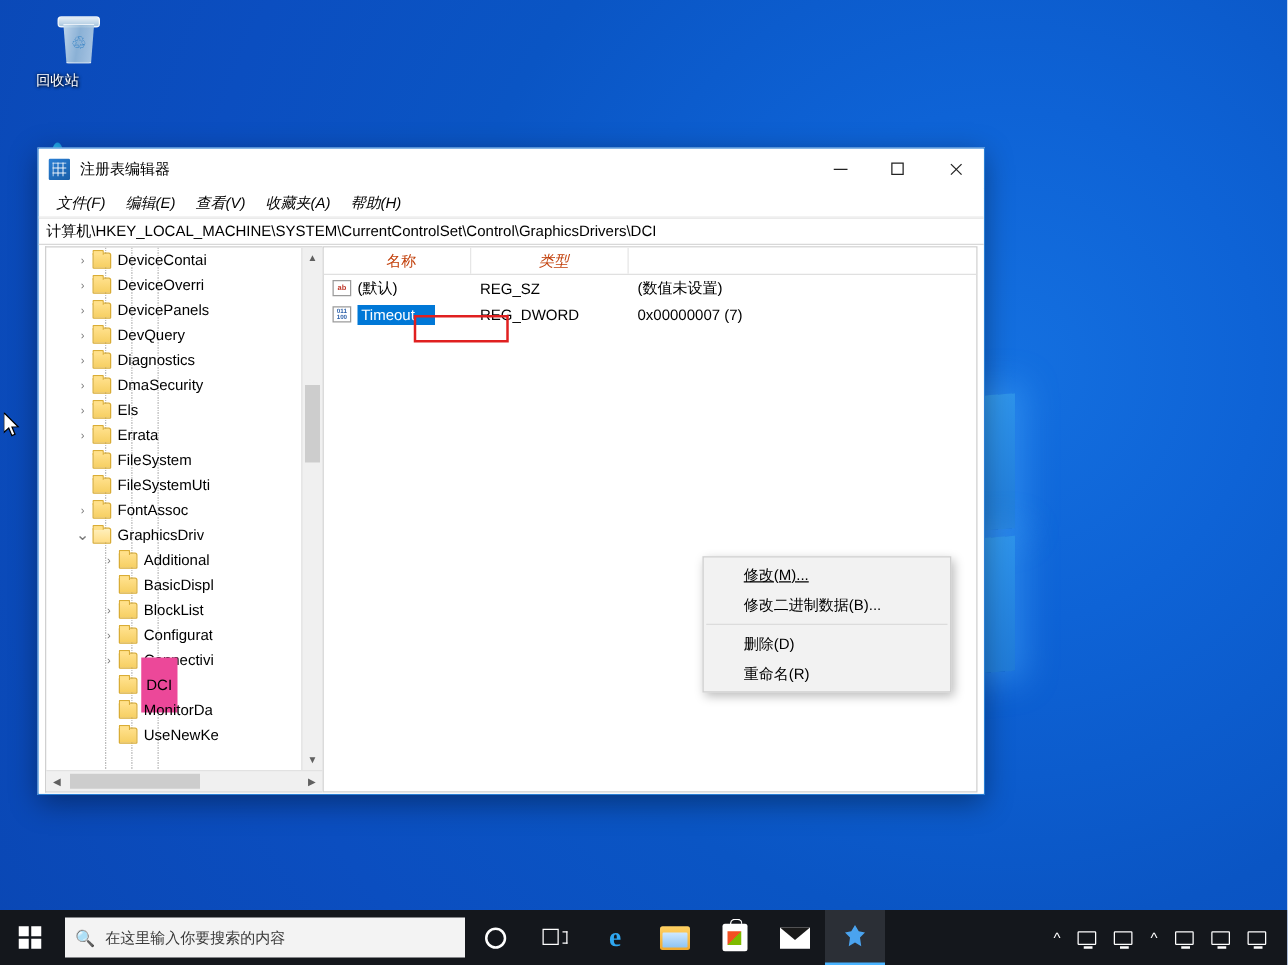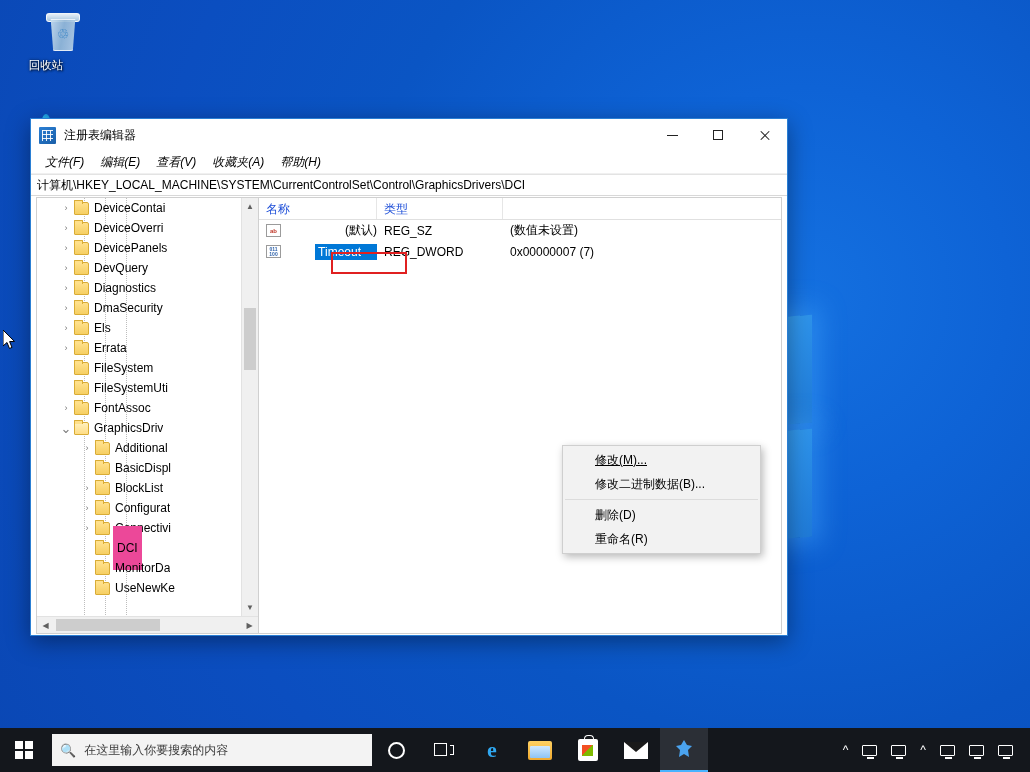--- a/index.html
+++ b/index.html
@@ -178,27 +178,27 @@
   }
   #thscroll .arrw { width:17px; text-align:center; font-size:8px; color:#606060; }
   #thumb-h { position:absolute; left:19px; width:104px; top:2px; bottom:2px; background:#cdcdcd; }
 
   
   #listpane {
     flex:1; border:1px solid #d0d0d0; margin: 1px 5px 1px 0; position:relative;
     background:#fff; overflow:hidden;
   }
   #colhdr { height:22px; display:flex; background:#fff; border-bottom:1px solid #e0e0e0; }
-  .col { font-size:12px; color:#1d4ed8; padding: 3px 0 0 7px; border-right:1px solid #e6e6e6; }
+  .col { font-size:12px; color:#c2410c; padding: 3px 0 0 7px; border-right:1px solid #e6e6e6;text-align:center; }
   .col.c1 { width: 118px; }
-  .col.c2 { width: 126px; }
+  .col.c2 { width: 126px; font-style: italic; }
   .col.c3 { flex:1; border-right:none; }
   .lrow { height:21px; display:flex; align-items:center; font-size:12px; color:#000; }
   .lrow .cell { padding-left: 7px; overflow:hidden; white-space:nowrap; }
-  .lrow .cell.n { width:118px; display:flex; align-items:center;justify-content:space-between; }
+  .lrow .cell.n { width:118px; display:flex; align-items:center; }
   .lrow .cell.t { width:126px; }
   .lrow .cell.d { flex:1; }
   .vicon {
     width:15px; height:13px; flex:none; margin-right:5px;
     border:1px solid #9b9b9b; background:#fff;
     font-size:6px; line-height:6px; color:#c0392b; font-weight:bold;
     display:flex; align-items:center; justify-content:center; letter-spacing:0;
   }
   .vicon.bin2 { color:#2b5fa8; font-size:5px; flex-direction:column; line-height:5px; }
   .lrow.sel .nametext { background:#0078d7; color:#fff; padding:1px 16px 1px 3px; }

